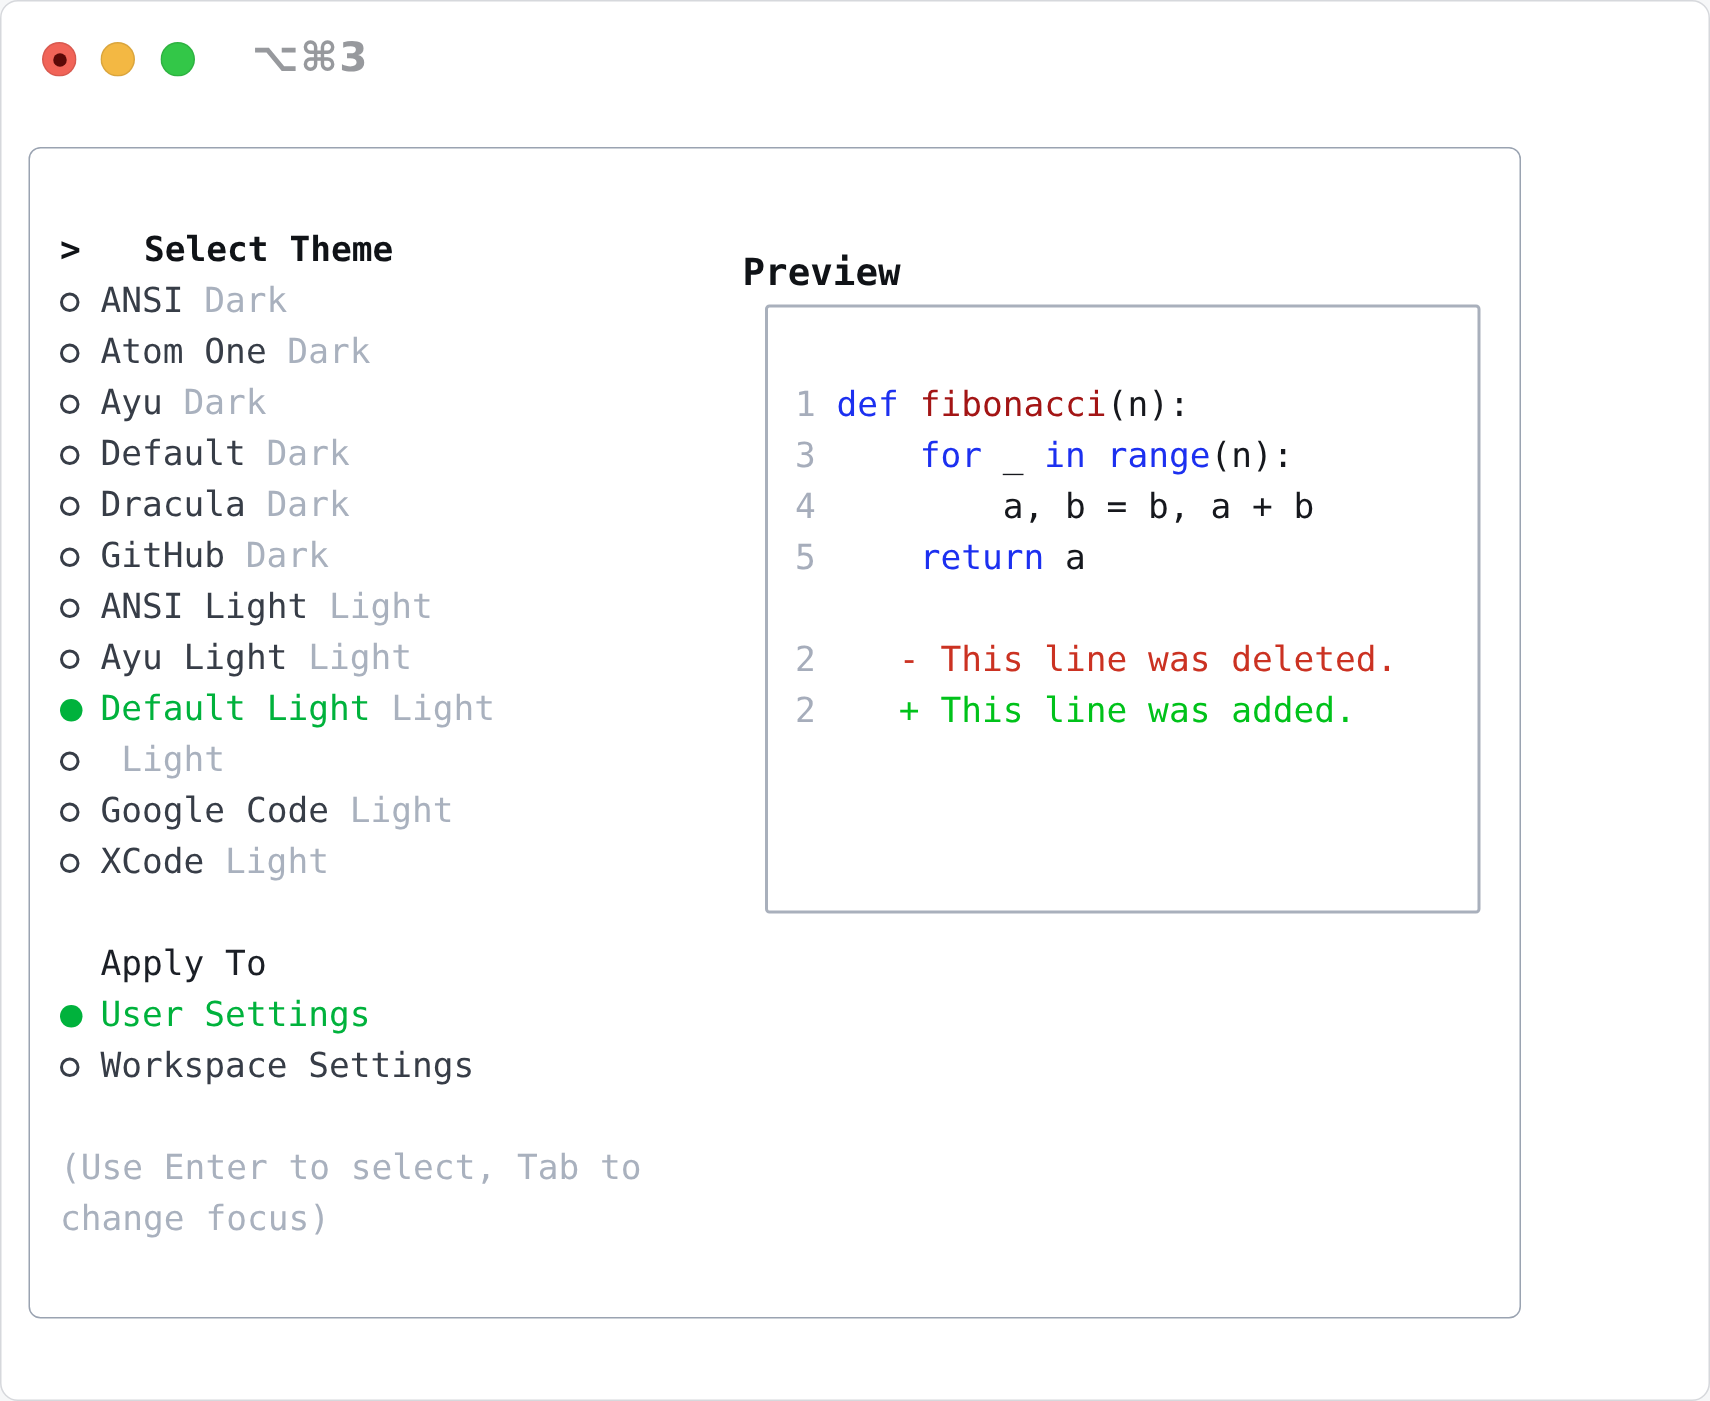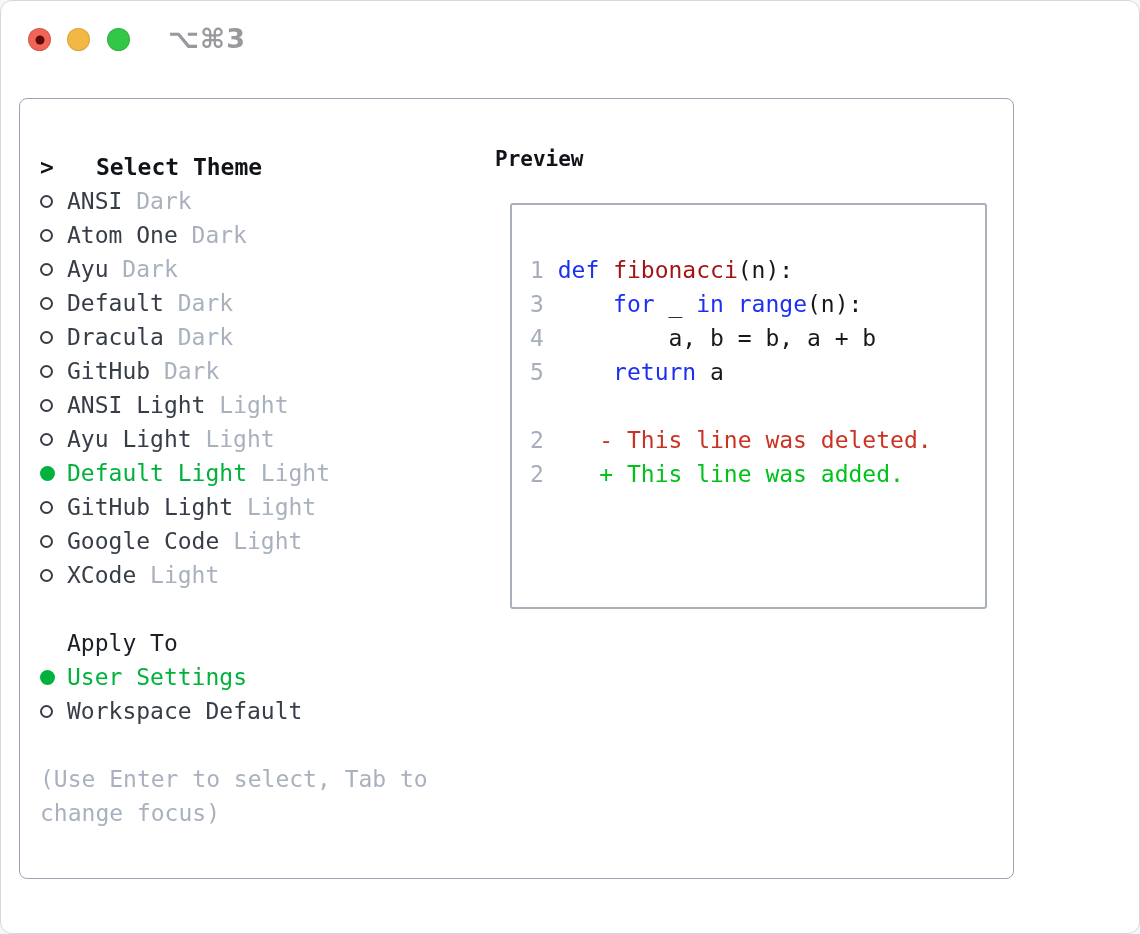--- a/index.html
+++ b/index.html
@@ -63,22 +63,22 @@
     width:15px;height:15px;border-radius:50%;
     background:var(--select_green,#00b23c);
   }
   .label{color:var(--item_text,#373d47);}
   .row.selected .label{color:var(--select_green,#00b23c);}
   .tag{color:var(--muted,#a9b1be);margin-left:0.6em;}
   .apply-hdr{color:var(--apply_header,#1b1f26);}
   .row.hint{color:var(--muted,#a9b1be);}
   
   .preview-label{
-    position:absolute;left:475px;top:43px;height:34px;line-height:34px;
-    font-size:21px;font-weight:bold;color:var(--header_text,#101317);
+    position:absolute;left:475px;top:66px;height:34px;line-height:34px;
+    font-size:25px;font-weight:bold;color:var(--header_text,#101317);
   }
   .preview-box{
     position:absolute;left:490px;top:104px;width:477px;height:406px;
     border:2px solid var(--preview_border,#a9b0bc);
     border-radius:3px;box-sizing:border-box;background:#ffffff;
   }
   .code-lines{position:absolute;left:18px;top:48px;}
   .code-row{height:34px;line-height:34px;font-size:23px;white-space:pre;}
   .seg.ln{color:var(--line_number,#a6adbb);}
   .seg.kw{color:var(--keyword,#1c30f0);}
@@ -107,27 +107,27 @@
         <div class="row"><span class="marker"><span class="prompt">&gt;</span></span><span class="hdr">Select Theme</span></div>
         <div class="row item"><span class="marker"><span class="ring"></span></span><span class="label">ANSI</span><span class="tag">Dark</span></div>
         <div class="row item"><span class="marker"><span class="ring"></span></span><span class="label">Atom One</span><span class="tag">Dark</span></div>
         <div class="row item"><span class="marker"><span class="ring"></span></span><span class="label">Ayu</span><span class="tag">Dark</span></div>
         <div class="row item"><span class="marker"><span class="ring"></span></span><span class="label">Default</span><span class="tag">Dark</span></div>
         <div class="row item"><span class="marker"><span class="ring"></span></span><span class="label">Dracula</span><span class="tag">Dark</span></div>
         <div class="row item"><span class="marker"><span class="ring"></span></span><span class="label">GitHub</span><span class="tag">Dark</span></div>
         <div class="row item"><span class="marker"><span class="ring"></span></span><span class="label">ANSI Light</span><span class="tag">Light</span></div>
         <div class="row item"><span class="marker"><span class="ring"></span></span><span class="label">Ayu Light</span><span class="tag">Light</span></div>
         <div class="row item selected"><span class="marker"><span class="dot"></span></span><span class="label">Default Light</span><span class="tag">Light</span></div>
-        <div class="row item"><span class="marker"><span class="ring"></span></span><span class="label">GitHub Light</span><span class="tag">Light</span></div>
+        <div class="row item"><span class="marker"><span class="ring"></span></span><span class="tag">Light</span></div>
         <div class="row item"><span class="marker"><span class="ring"></span></span><span class="label">Google Code</span><span class="tag">Light</span></div>
         <div class="row item"><span class="marker"><span class="ring"></span></span><span class="label">XCode</span><span class="tag">Light</span></div>
         <div class="row blank"></div>
         <div class="row"><span class="marker"></span><span class="apply-hdr">Apply To</span></div>
         <div class="row item selected"><span class="marker"><span class="dot"></span></span><span class="label">User Settings</span></div>
-        <div class="row item"><span class="marker"><span class="ring"></span></span><span class="label">Workspace Default</span></div>
+        <div class="row item"><span class="marker"><span class="ring"></span></span><span class="label">Workspace Settings</span></div>
         <div class="row blank"></div>
         <div class="row hint">(Use Enter to select, Tab to</div>
         <div class="row hint">change focus)</div>
       </div>
     <div class="preview-label">Preview</div>
     <div class="preview-box">
       <div class="code-lines" id="codeLines">
           <div class="code-row"><span class="seg ln">1</span><span class="seg plain"> </span><span class="seg kw">def</span><span class="seg plain"> </span><span class="seg fn">fibonacci</span><span class="seg plain">(n):</span></div>
           <div class="code-row"><span class="seg ln">3</span><span class="seg plain">     </span><span class="seg kw">for</span><span class="seg plain"> _ </span><span class="seg kw">in</span><span class="seg plain"> </span><span class="seg kw">range</span><span class="seg plain">(n):</span></div>
           <div class="code-row"><span class="seg ln">4</span><span class="seg plain">         a, b = b, a + b</span></div>

